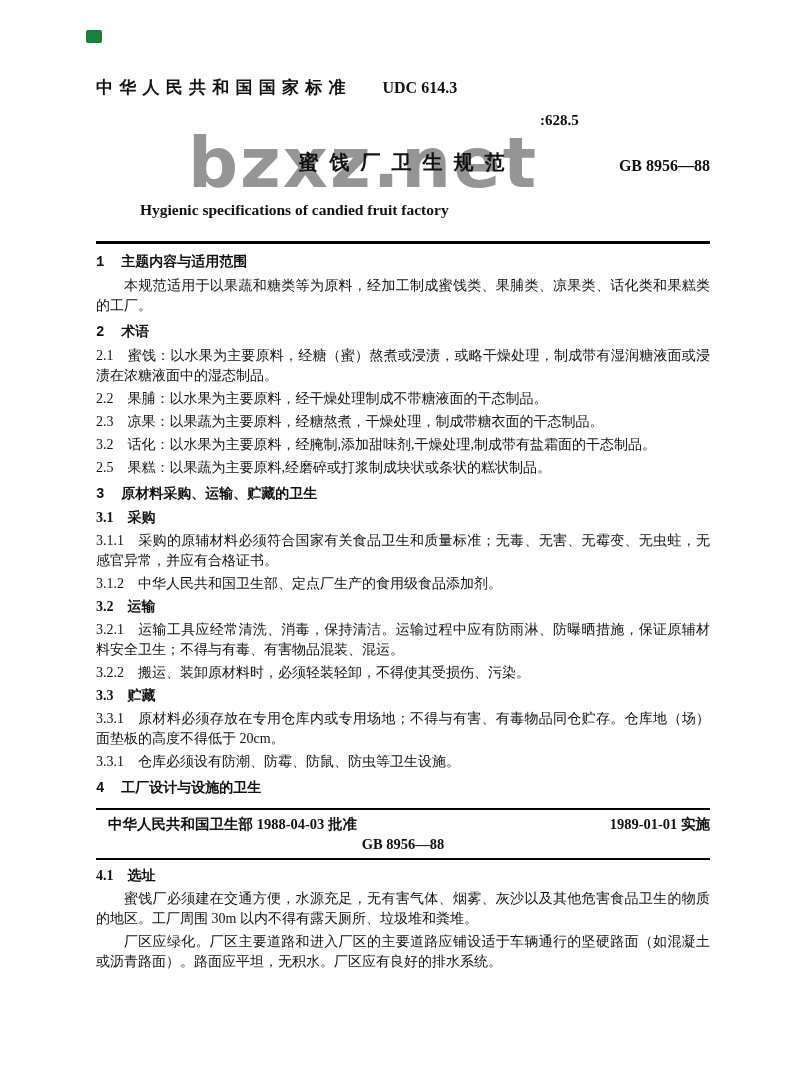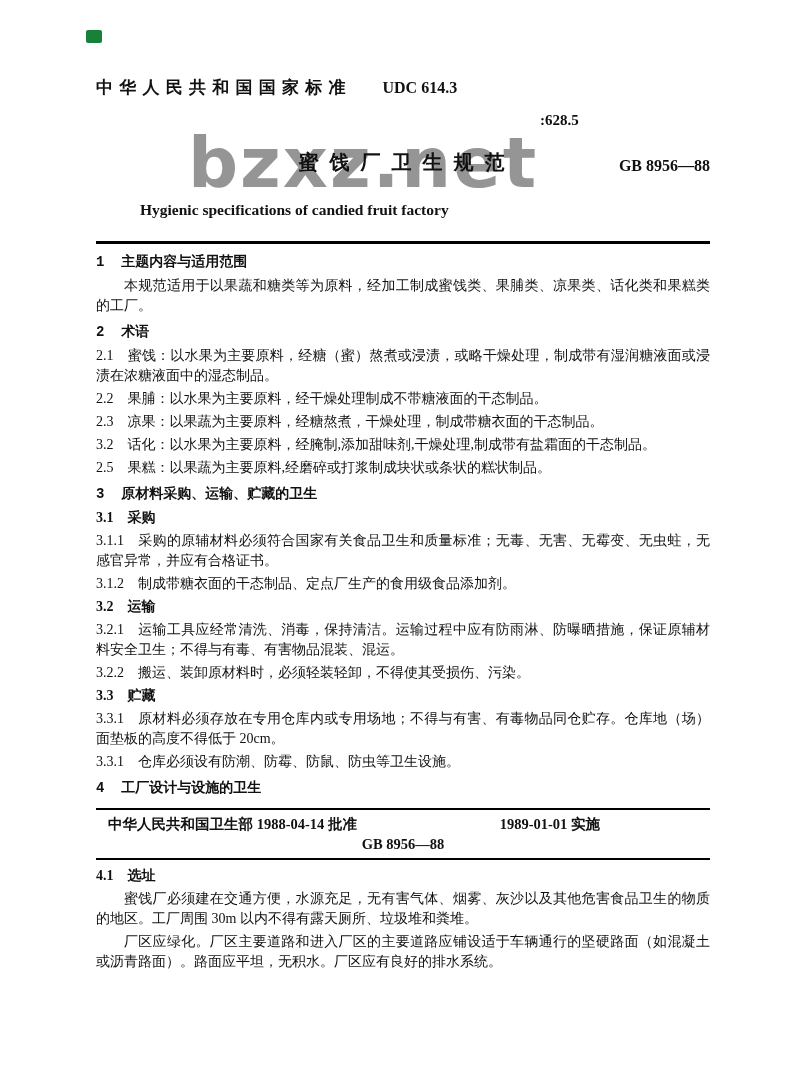--- a/index.html
+++ b/index.html
@@ -30,21 +30,21 @@
   .blocks{margin-top:8px;}
   .blk{margin:3px 0;font-size:14px;line-height:20px;text-align:justify;}
   .blk .num{margin-right:1em;}
   .blk.h1{font-weight:bold;margin-top:6px;margin-bottom:4px;font-family:Liberation Mono, monospace;}
   .blk.h1 .num{margin-right:1.2em;}
   .blk.sub{font-weight:bold;}
   .blk.p{text-indent:2em;}
   .footer-band{margin-top:10px;}
   .rule2{height:2px;background:#000;}
   .fb-row{display:flex;align-items:baseline;padding:5px 0 0 12px;font-size:14.5px;font-weight:bold;}
-  .fb-impl{margin-left:auto;margin-right:110px;}
+  .fb-impl{margin-left:auto;}
   .fb-num{text-align:center;font-size:14.5px;font-weight:bold;padding:2px 0 5px 0;}
   .blocks.page2{margin-top:6px;}
 </style>
 </head>
 <body>
 
 <div class="page">
 
   <div class="logo-mark"></div>
 
@@ -75,34 +75,34 @@
         <p class="blk p"><span>本规范适用于以果蔬和糖类等为原料，经加工制成蜜饯类、果脯类、凉果类、话化类和果糕类的工厂。</span></p>
         <p class="blk h1"><span class="num">2</span><span>术语</span></p>
         <p class="blk c"><span class="num">2.1</span><span>蜜饯：以水果为主要原料，经糖（蜜）熬煮或浸渍，或略干燥处理，制成带有湿润糖液面或浸渍在浓糖液面中的湿态制品。</span></p>
         <p class="blk c"><span class="num">2.2</span><span>果脯：以水果为主要原料，经干燥处理制成不带糖液面的干态制品。</span></p>
         <p class="blk c"><span class="num">2.3</span><span>凉果：以果蔬为主要原料，经糖熬煮，干燥处理，制成带糖衣面的干态制品。</span></p>
         <p class="blk c"><span class="num">3.2</span><span>话化：以水果为主要原料，经腌制,添加甜味剂,干燥处理,制成带有盐霜面的干态制品。</span></p>
         <p class="blk c"><span class="num">2.5</span><span>果糕：以果蔬为主要原料,经磨碎或打浆制成块状或条状的糕状制品。</span></p>
         <p class="blk h1"><span class="num">3</span><span>原材料采购、运输、贮藏的卫生</span></p>
         <p class="blk sub"><span class="num">3.1</span><span>采购</span></p>
         <p class="blk c"><span class="num">3.1.1</span><span>采购的原辅材料必须符合国家有关食品卫生和质量标准；无毒、无害、无霉变、无虫蛀，无感官异常，并应有合格证书。</span></p>
-        <p class="blk c"><span class="num">3.1.2</span><span>制成带糖衣面的干态制品、定点厂生产的食用级食品添加剂。</span></p>
+        <p class="blk c"><span class="num">3.1.2</span><span>中华人民共和国卫生部、定点厂生产的食用级食品添加剂。</span></p>
         <p class="blk sub"><span class="num">3.2</span><span>运输</span></p>
         <p class="blk c"><span class="num">3.2.1</span><span>运输工具应经常清洗、消毒，保持清洁。运输过程中应有防雨淋、防曝晒措施，保证原辅材料安全卫生；不得与有毒、有害物品混装、混运。</span></p>
         <p class="blk c"><span class="num">3.2.2</span><span>搬运、装卸原材料时，必须轻装轻卸，不得使其受损伤、污染。</span></p>
         <p class="blk sub"><span class="num">3.3</span><span>贮藏</span></p>
         <p class="blk c"><span class="num">3.3.1</span><span>原材料必须存放在专用仓库内或专用场地；不得与有害、有毒物品同仓贮存。仓库地（场）面垫板的高度不得低于 20cm。</span></p>
         <p class="blk c"><span class="num">3.3.1</span><span>仓库必须设有防潮、防霉、防鼠、防虫等卫生设施。</span></p>
         <p class="blk h1"><span class="num">4</span><span>工厂设计与设施的卫生</span></p>
       </div>
 
     <div class="footer-band">
       <div class="rule2"></div>
       <div class="fb-row">
-        <span class="fb-appr">中华人民共和国卫生部 1988-04-14 批准</span>
+        <span class="fb-appr">中华人民共和国卫生部 1988-04-03 批准</span>
         <span class="fb-impl">1989-01-01 实施</span>
       </div>
       <div class="fb-num">GB 8956—88</div>
       <div class="rule2"></div>
     </div>
 
     <div class="blocks page2" id="page2-blocks">
         <p class="blk sub"><span class="num">4.1</span><span>选址</span></p>
         <p class="blk p"><span>蜜饯厂必须建在交通方便，水源充足，无有害气体、烟雾、灰沙以及其他危害食品卫生的物质的地区。工厂周围 30m 以内不得有露天厕所、垃圾堆和粪堆。</span></p>
         <p class="blk p"><span>厂区应绿化。厂区主要道路和进入厂区的主要道路应铺设适于车辆通行的坚硬路面（如混凝土或沥青路面）。路面应平坦，无积水。厂区应有良好的排水系统。</span></p>

